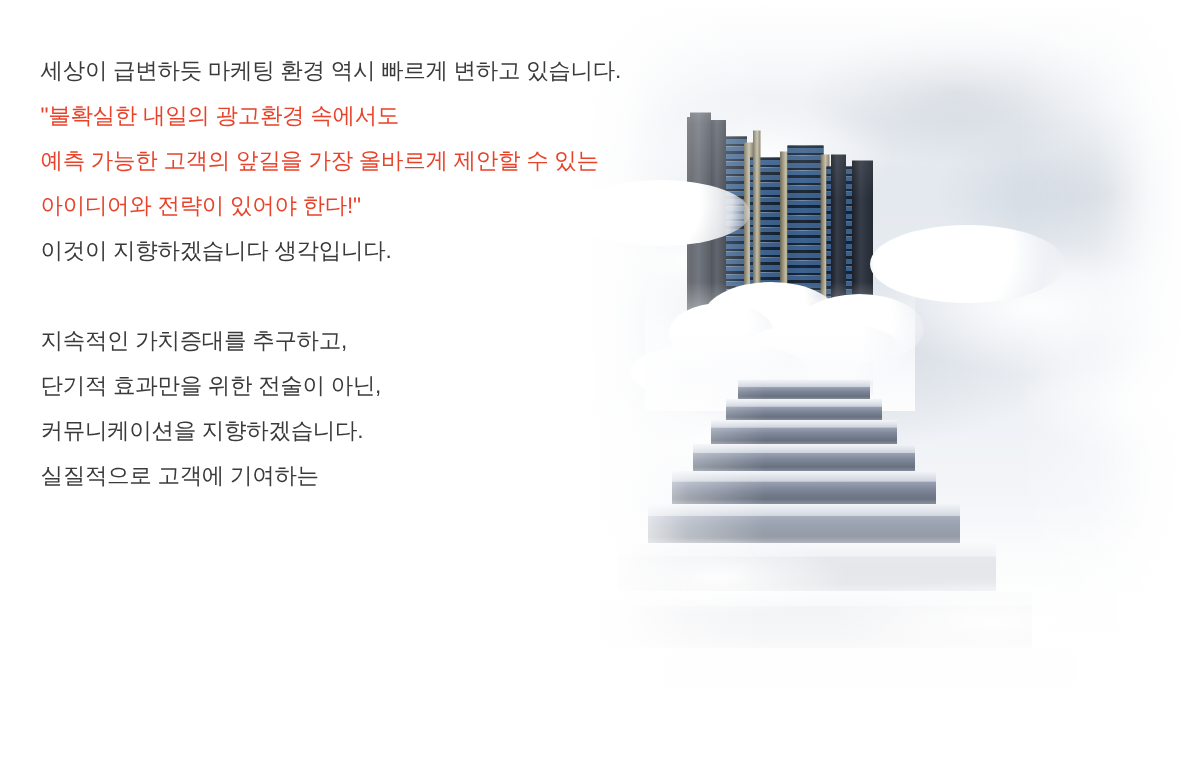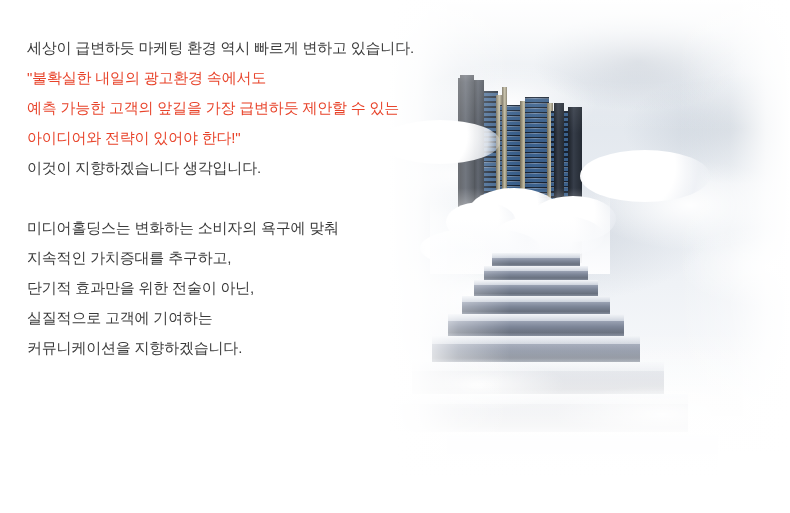--- a/index.html
+++ b/index.html
@@ -216,25 +216,24 @@
       </div>
       <div id="stair-mist"></div>
     </div>
 
     <div class="sky-fade"></div>
   </div>
 
   <div id="copy">
     <div class="line">세상이 급변하듯 마케팅 환경 역시 빠르게 변하고 있습니다.</div>
     <div class="line quote">"불확실한 내일의 광고환경 속에서도</div>
-    <div class="line quote">예측 가능한 고객의 앞길을 가장 급변하듯 제안할 수 있는</div>
+    <div class="line quote">예측 가능한 고객의 앞길을 가장 올바르게 제안할 수 있는</div>
     <div class="line quote">아이디어와 전략이 있어야 한다!"</div>
     <div class="line">이것이 지향하겠습니다 생각입니다.</div>
     <div class="line blank"></div>
-    <div class="line">미디어홀딩스는 변화하는 소비자의 욕구에 맞춰</div>
     <div class="line">지속적인 가치증대를 추구하고,</div>
     <div class="line">단기적 효과만을 위한 전술이 아닌,</div>
+    <div class="line">커뮤니케이션을 지향하겠습니다.</div>
     <div class="line">실질적으로 고객에 기여하는</div>
-    <div class="line">커뮤니케이션을 지향하겠습니다.</div>
     <div class="line blank"></div>
   </div>
 
 </div>
 
 </body></html>

